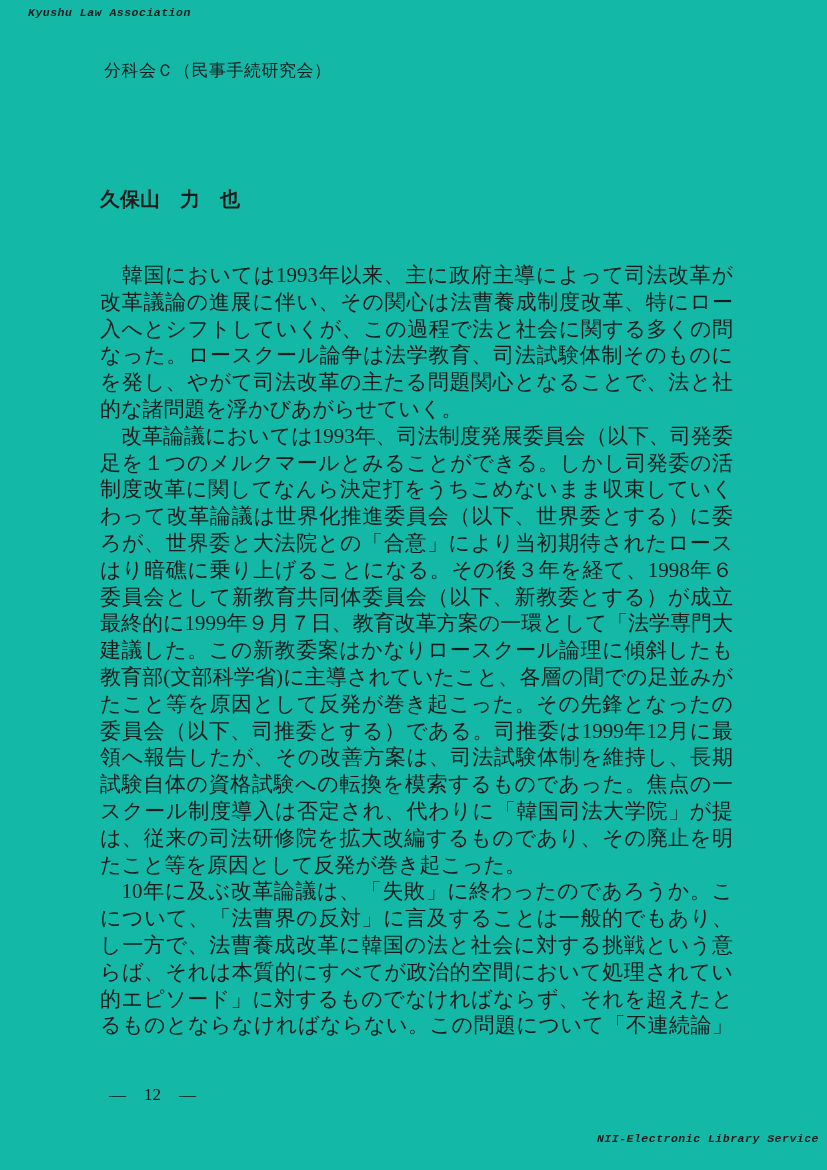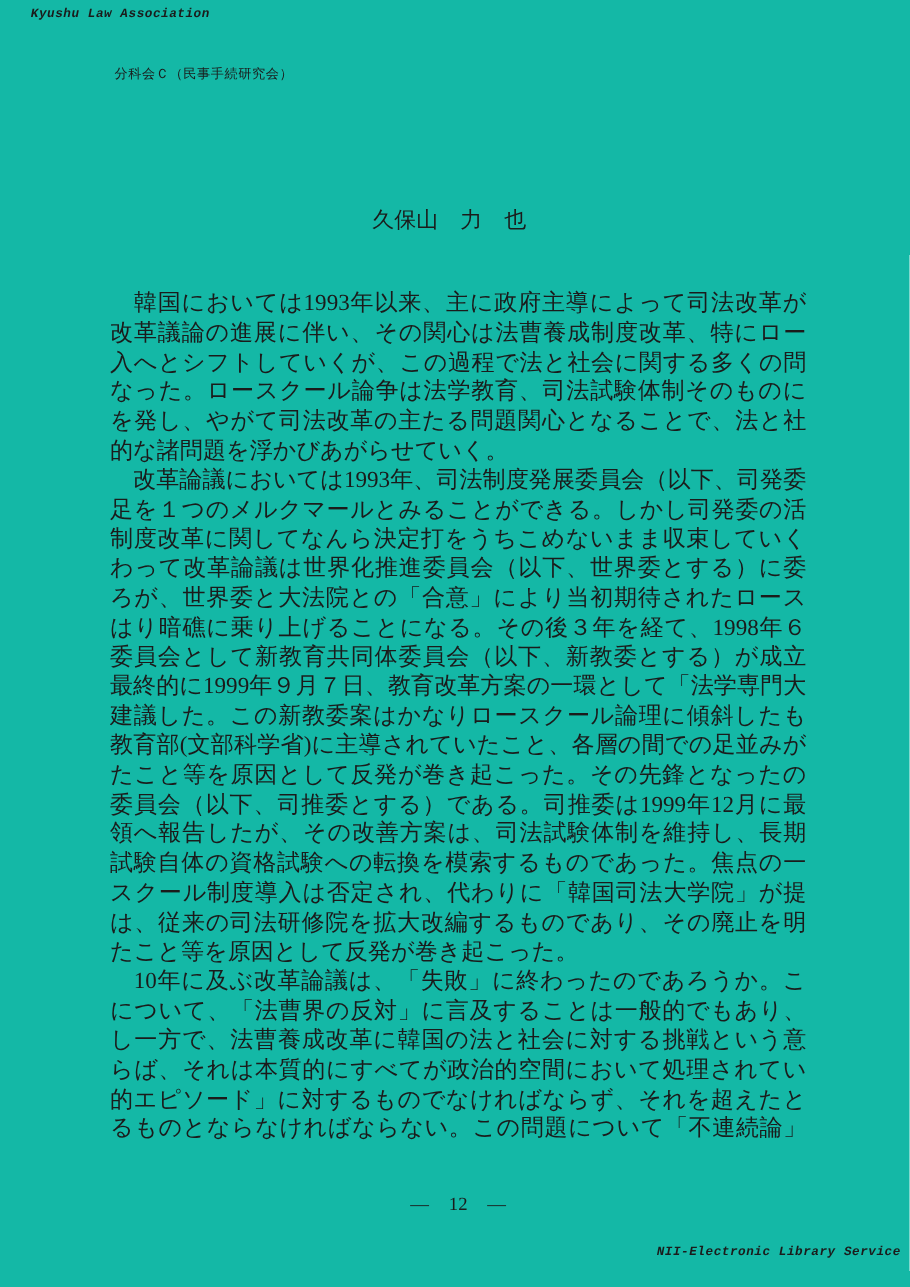--- a/index.html
+++ b/index.html
@@ -34,43 +34,44 @@
     position: absolute;
     right: 8px;
     top: 1132px;
     font-size: 11.5px;
     margin-left: 23px;
   }
   .section-label {
     position: absolute;
     left: 104px;
     top: 59px;
-    font-size: 12px;
+    font-size: 17px;
     letter-spacing: 0.5px;
   }
   .title {
     position: absolute;
     left: 100px;
     top: 126px;
     width: 633px;
     margin: 0;
     text-align: center;
     font-size: 26px;
     font-weight: bold;
     letter-spacing: 0.5px;
     white-space: nowrap;
   }
   .author {
     position: absolute;
     left: 100px;
     top: 186px;
     width: 617px;
-    text-align: center;
+    text-align: left;
     font-size: 20px;
     white-space: nowrap;
+    font-weight: bold;
   }
   .body-text {
     position: absolute;
     left: 100px;
     top: 262px;
     width: 633px;
     font-size: 21px;
   }
   .body-text .line {
     height: 26.8px;
@@ -80,21 +81,20 @@
     overflow: hidden;
   }
   .body-text .line.para-end {
     text-align-last: left;
   }
   .pageno {
     position: absolute;
     left: 100px;
     top: 1085px;
     width: 633px;
-    text-align: center;
     font-size: 17px;
   }
   .pageno span {
     display: inline-block;
     margin: 0 9px;
   }
 </style>
 </head>
 <body>
 

